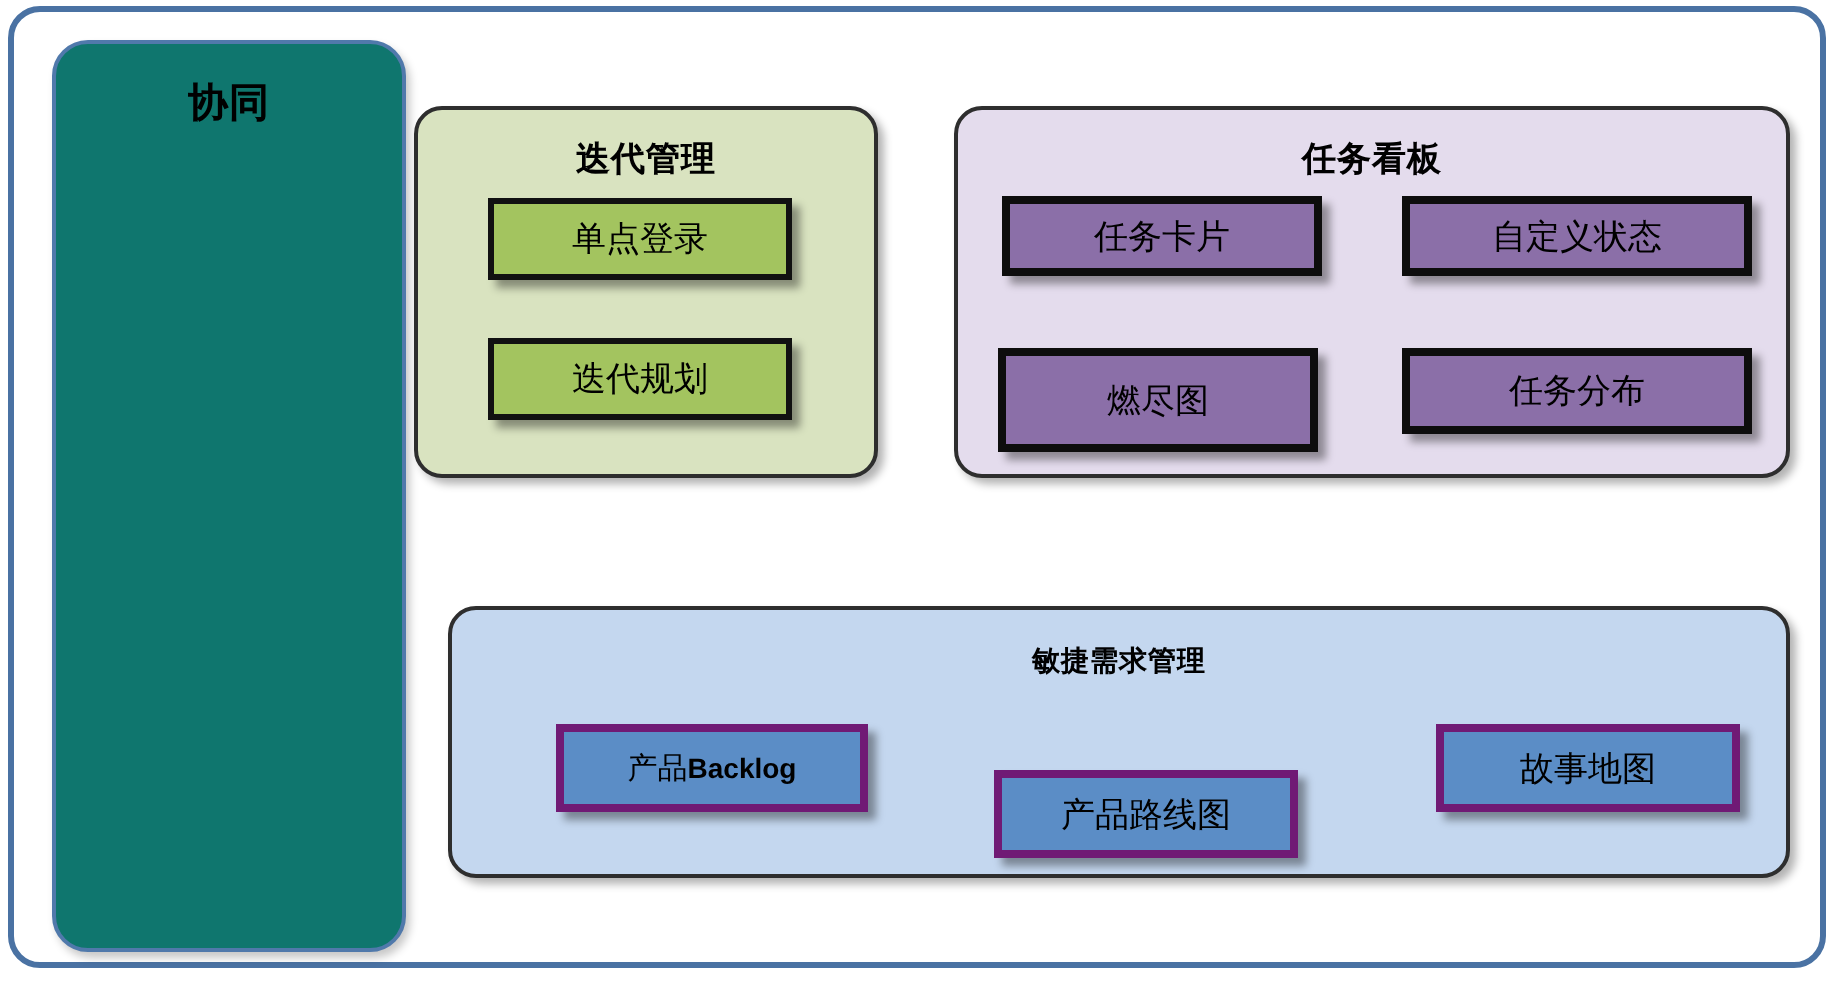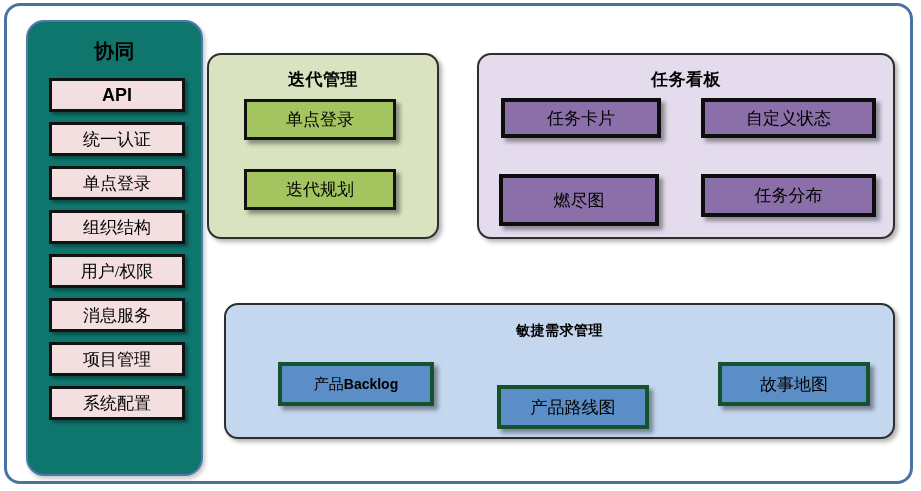--- a/index.html
+++ b/index.html
@@ -159,21 +159,21 @@
     border-color: #2e2e2e;
   }
   #agile-title {
     top: 17px;
     font-size: 14px;
   }
   .blue-box {
     position: absolute;
     box-sizing: border-box;
     background: #5b8dc6;
-    border: 4px solid #14532d;
+    border: 4px solid #701a75;
     box-shadow: 4px 4px 4px rgba(0,0,0,0.38);
     display: flex;
     align-items: center;
     justify-content: center;
     font-family: "Liberation Serif", serif;
     font-size: 17px;
     color: #000;
   }
   #blue-box-0 { left: 52px;  top: 57px; width: 156px; height: 44px; }
   #blue-box-1 { left: 271px; top: 57px; width: 152px; height: 44px; margin-top: 23px; }
@@ -189,30 +189,20 @@
   }
 </style>
 </head>
 <body>
 
 <div id="outer-frame">
 
   <div id="sidebar-panel" class="panel">
     <div id="sidebar-title" class="panel-title">协同</div>
 
-    <div id="sidebar-items">
-      <div class="side-item api-item">API</div>
-      <div class="side-item">统一认证</div>
-      <div class="side-item">单点登录</div>
-      <div class="side-item">组织结构</div>
-      <div class="side-item">用户/权限</div>
-      <div class="side-item">消息服务</div>
-      <div class="side-item">项目管理</div>
-      <div class="side-item">系统配置</div>
-    </div>
   </div>
 
   <div id="iteration-panel" class="panel">
     <div id="iteration-title" class="panel-title">迭代管理</div>
 
     <div id="green-box-0" class="green-box">单点登录</div>
     <div id="green-box-1" class="green-box">迭代规划</div>
   </div>
 
   <div id="taskboard-panel" class="panel">

